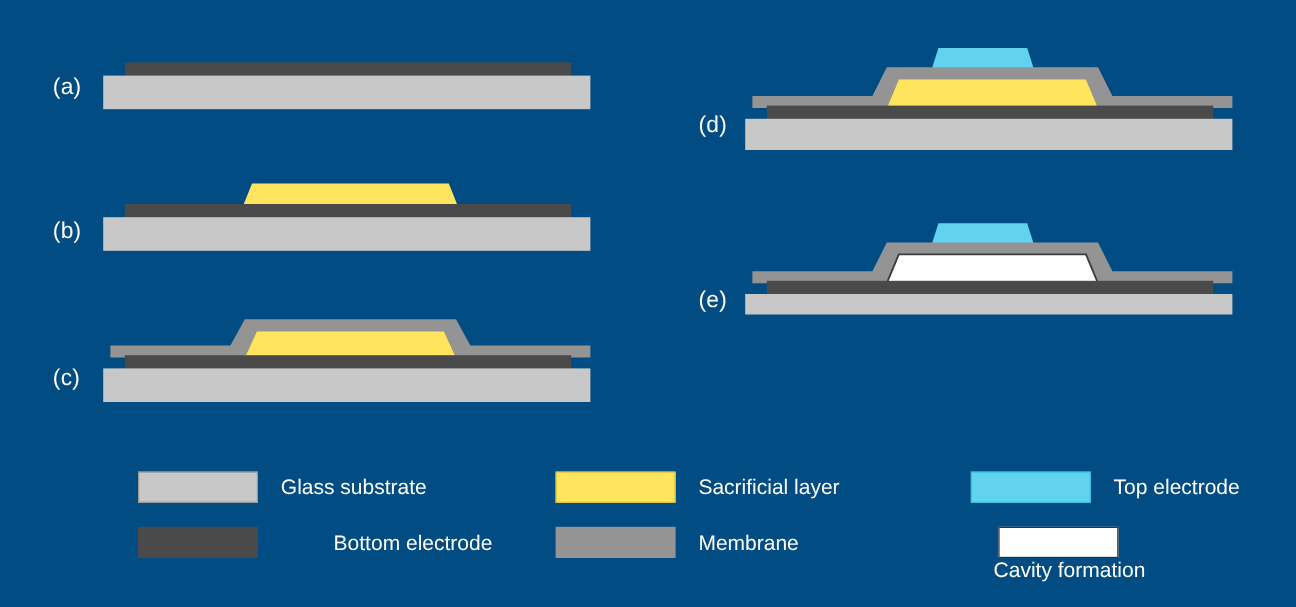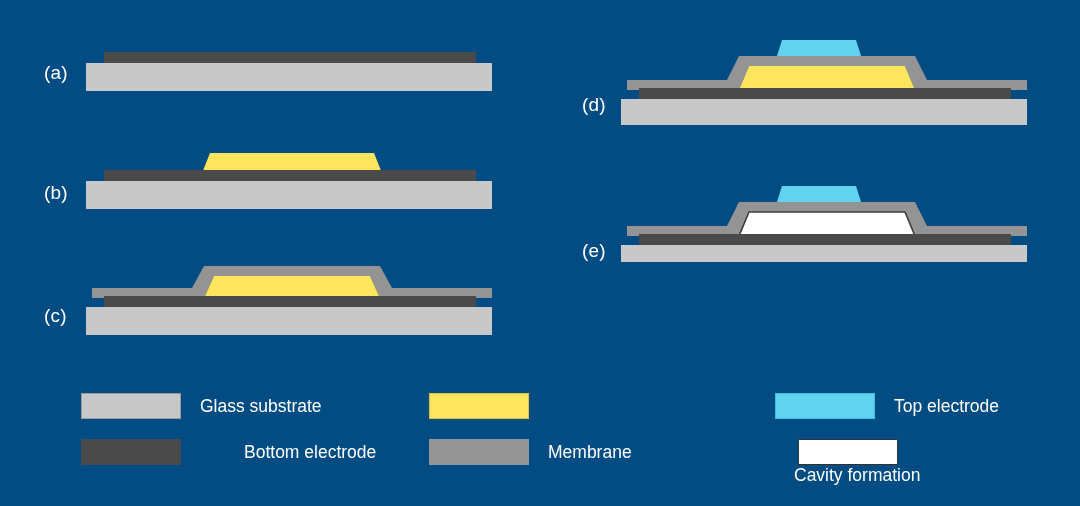--- a/index.html
+++ b/index.html
@@ -28,20 +28,21 @@
     color: #ffffff;
     font-size: 19px;
     font-family: "Liberation Sans", sans-serif;
     letter-spacing: 0.2px;
     white-space: nowrap;
   }
   .legend-row {
     position: absolute;
     display: flex;
     align-items: center;
+    margin-left: 34px;
   }
   .legend-swatch {
     width: 100px;
     height: 26px;
     flex: 0 0 auto;
   }
   .legend-label {
     color: #ffffff;
     font-size: 17.5px;
     margin-left: 19px;
@@ -116,20 +117,21 @@
     <div class="legend-swatch" style="background:#c8c8c8; border:1px solid #9a9a9a; box-sizing:border-box;"></div>
     <div class="legend-label">Glass substrate</div>
   </div>
   <div class="legend-row" style="left:81px; top:439px;gap:44px;">
     <div class="legend-swatch" style="background:#4a4a4a;"></div>
     <div class="legend-label">Bottom electrode</div>
   </div>
 
   <div class="legend-row" style="left:429px; top:393px;">
     <div class="legend-swatch" style="background:#ffe45e; border:1px solid #e0c43a; box-sizing:border-box;"></div>
+    <div class="legend-label">Sacrificial layer</div>
   </div>
   <div class="legend-row" style="left:775px; top:393px;">
     <div class="legend-swatch" style="background:#62d3ee; border:1px solid #3fc0e0; box-sizing:border-box;"></div>
     <div class="legend-label">Top electrode</div>
   </div>
 
   <div class="legend-row" style="left:429px; top:439px;">
     <div class="legend-swatch" style="background:#949494;"></div>
     <div class="legend-label">Membrane</div>
   </div>

